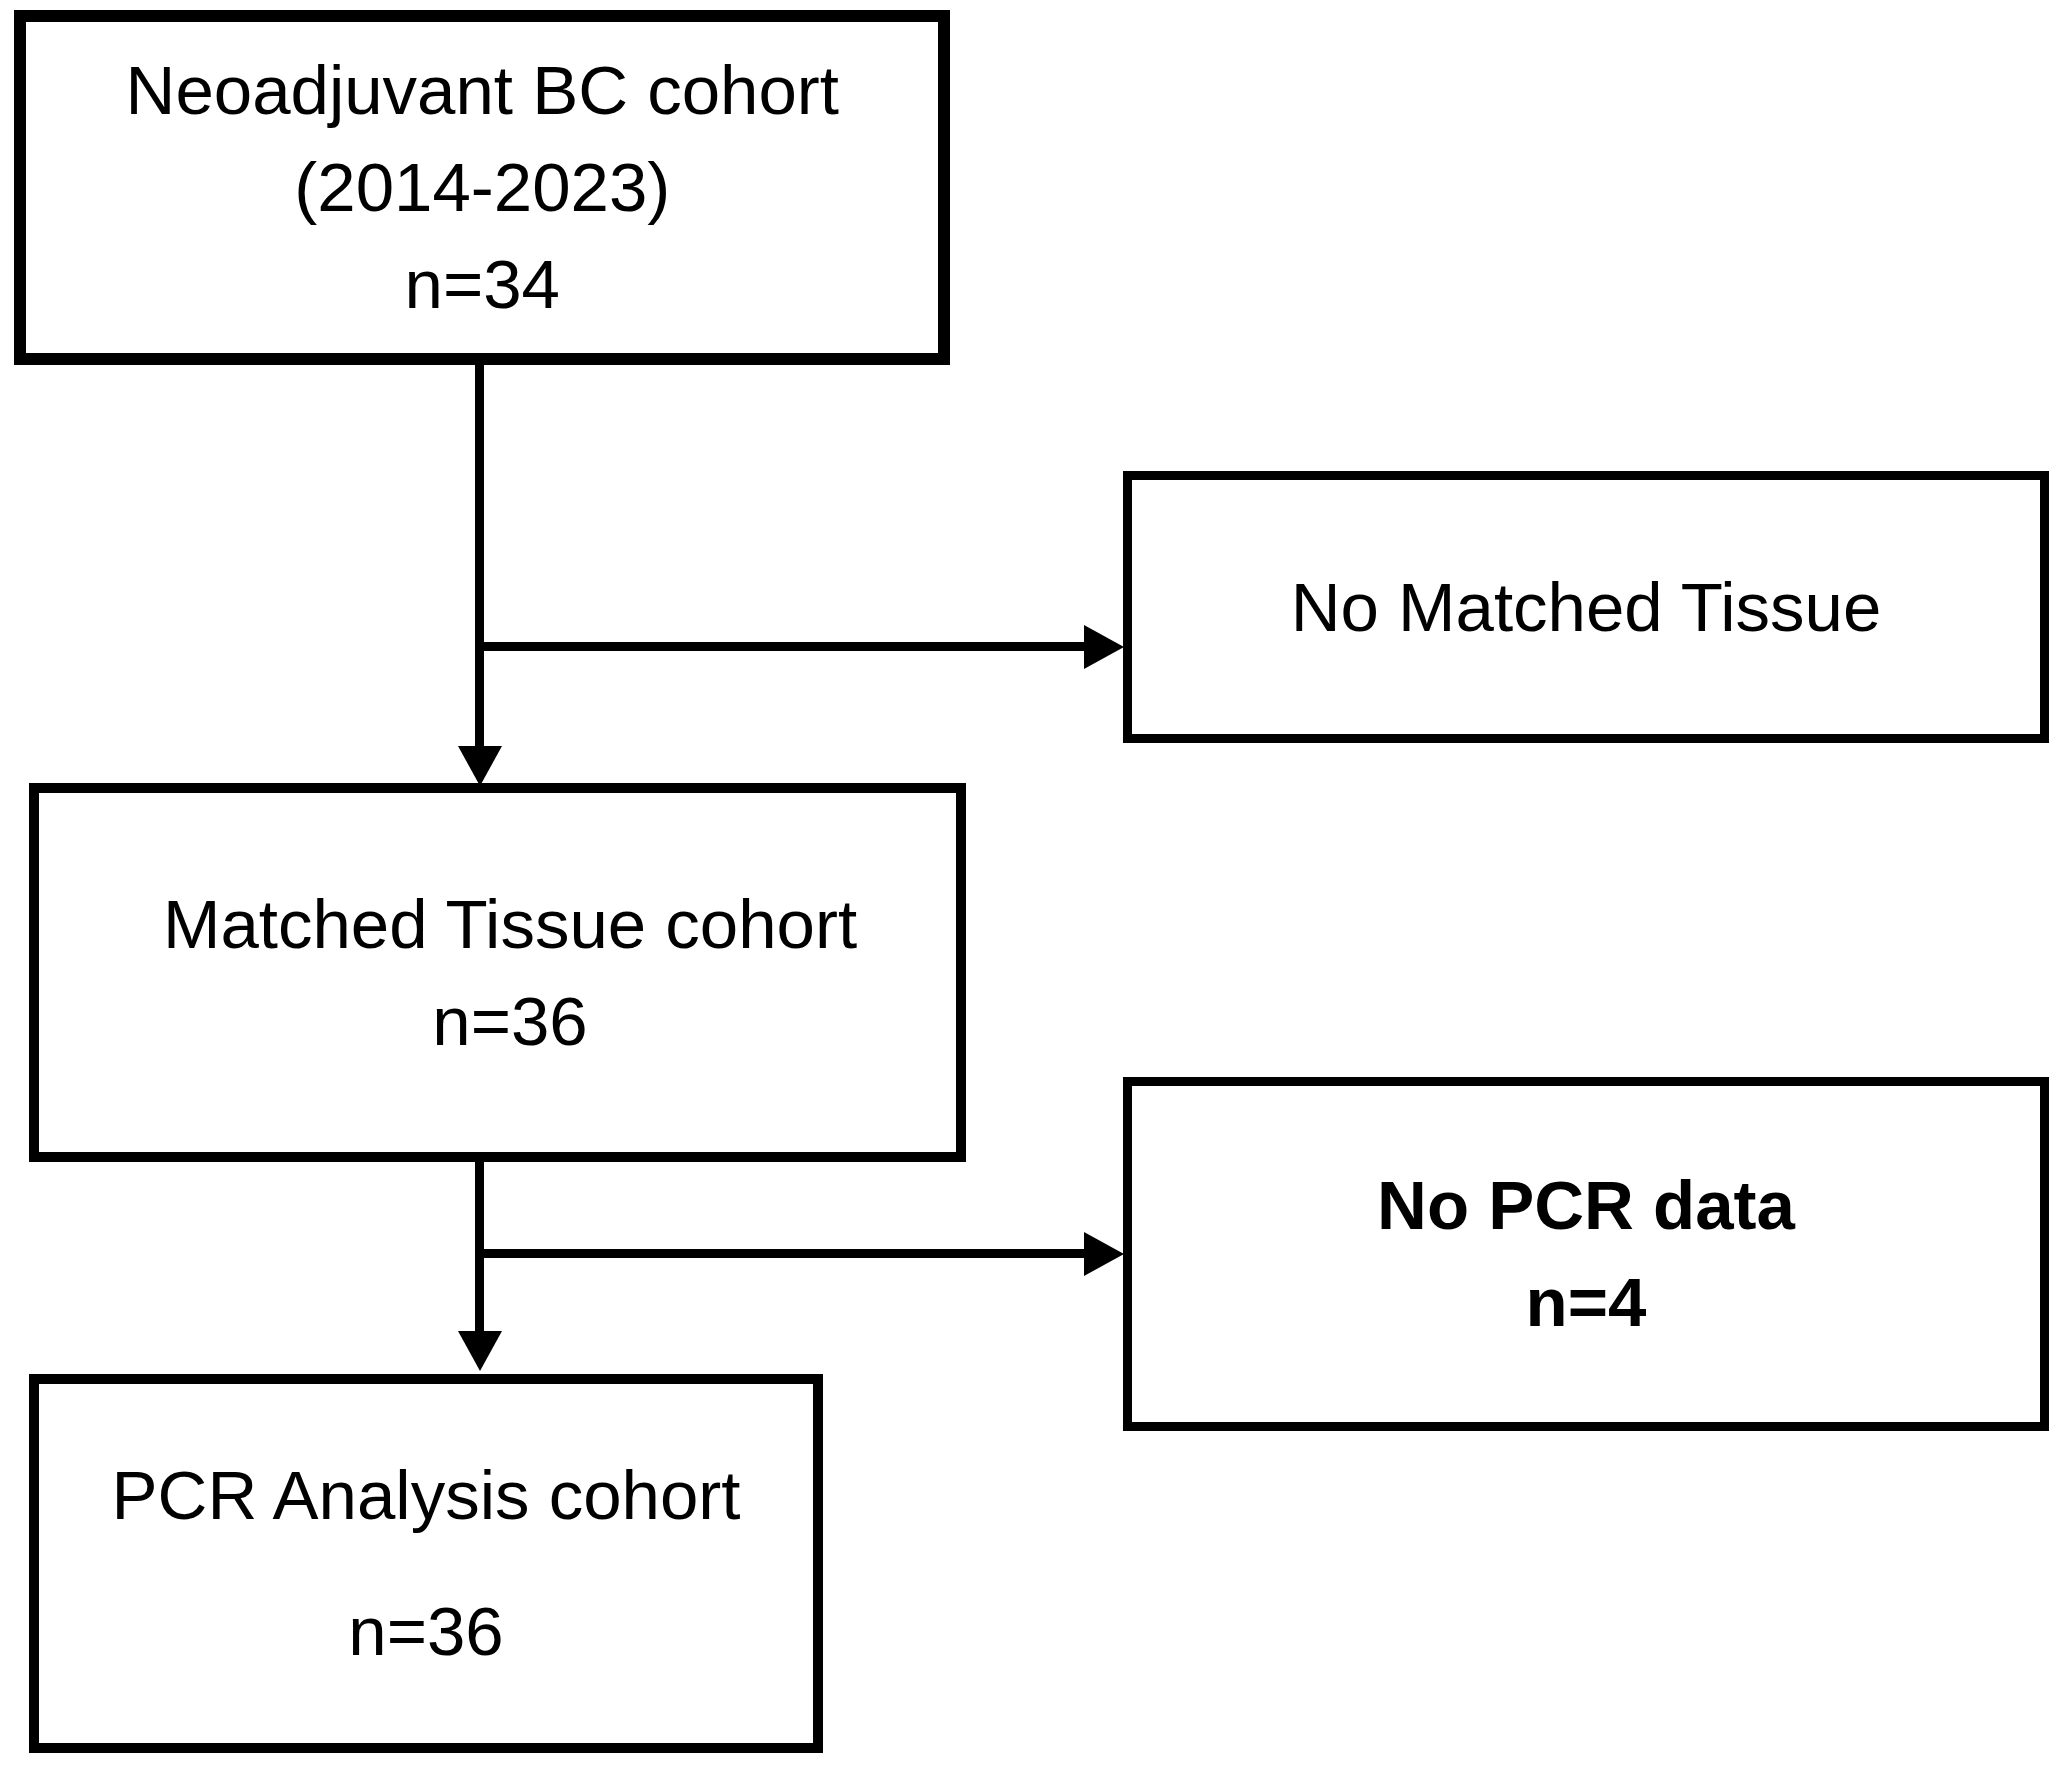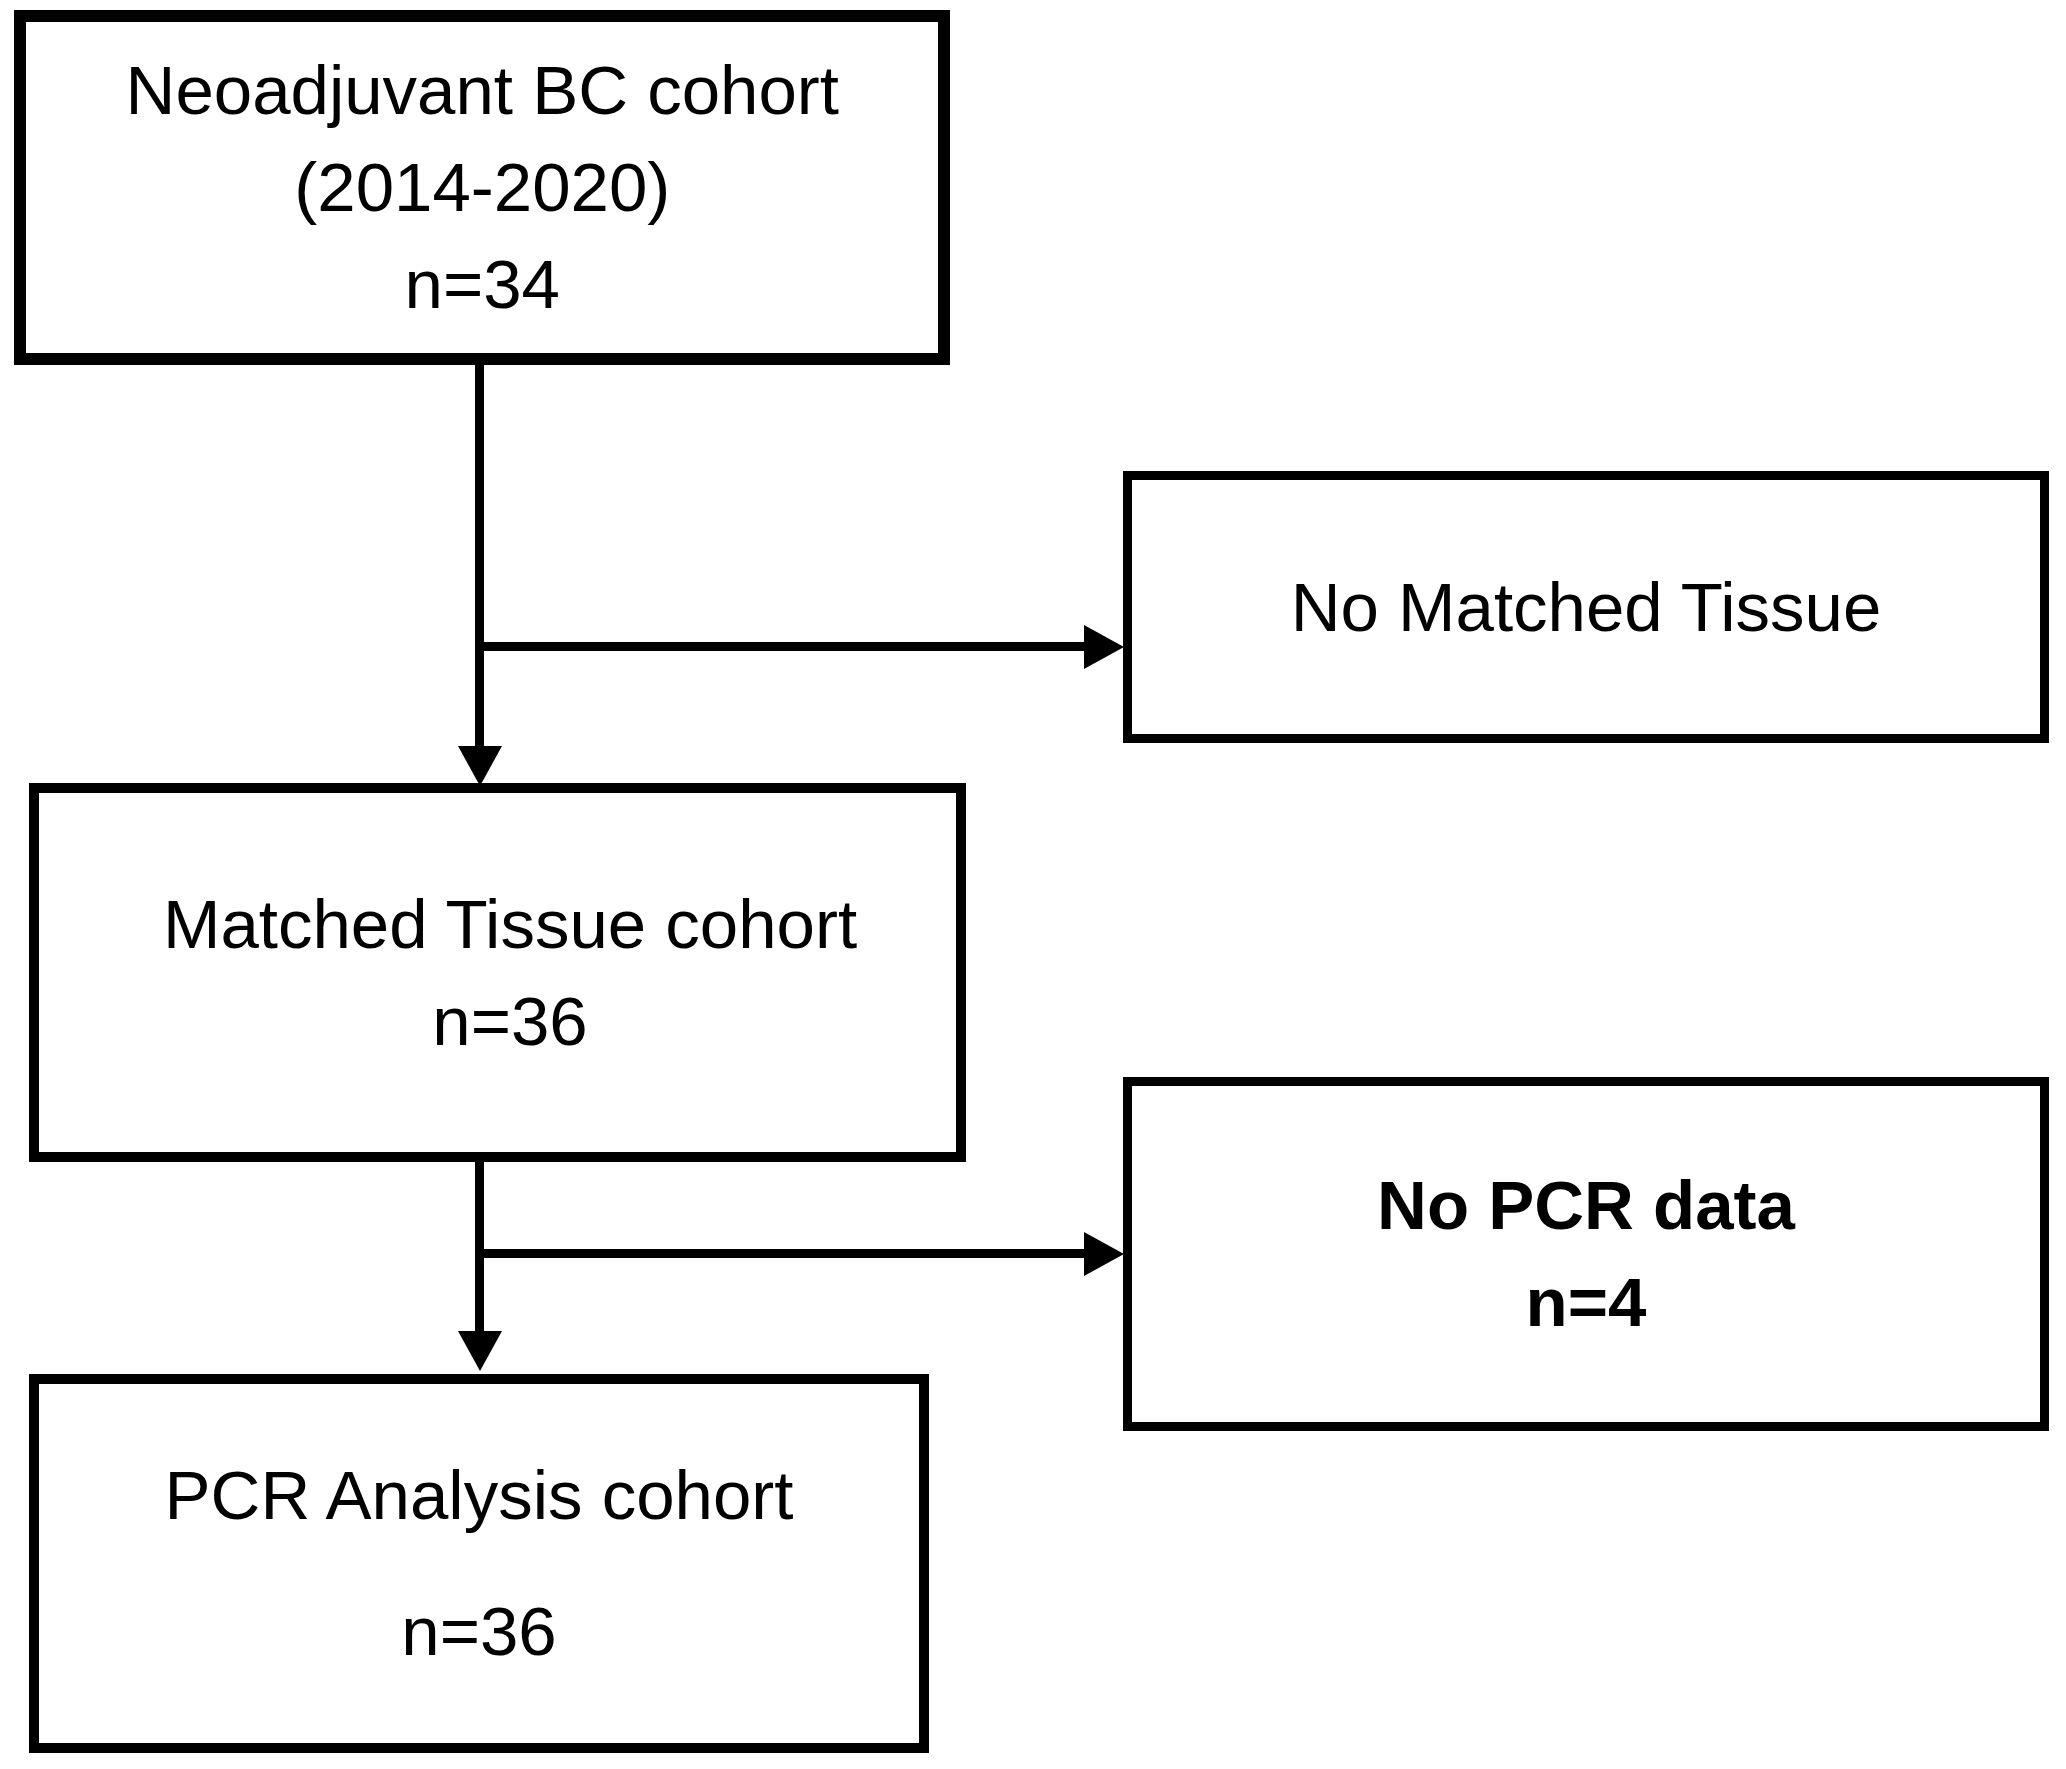--- a/index.html
+++ b/index.html
@@ -28,21 +28,21 @@
     text-align: center;
   }
   .fbox .line {
     font-size: 69px;
     line-height: 97px;
     white-space: nowrap;
   }
   
   #box-neoadjuvant { left: 14.3px;  top: 10px;   width: 936px; height: 355px; border-width: 12px; }
   #box-matched     { left: 29px;  top: 783px; width: 937px; height: 379px; border-width: 10.7px; padding-left: 25px; }
-  #box-pcr         { left: 29px;  top: 1374px; width: 900px; height: 379px; border-width: 10.7px; gap: 39px; }
+  #box-pcr         { left: 29px;  top: 1374px; width: 794px; height: 379px; border-width: 10.7px; gap: 39px; }
   
   #box-no-matched  { left: 1123px; top: 471px;  width: 926px; height: 272px; border-width: 9.3px; }
   #box-no-pcr      { left: 1123px; top: 1077px; width: 926px; height: 354px; border-width: 9.3px; font-weight: bold; }
 
   .conn {
     position: absolute;
     background: #000000;
   }
   .head {
     position: absolute;
@@ -73,21 +73,21 @@
   #hline2  { left: 475px; top: 1249px; width: 609px; height: 9.3px; }
   #hhead2  { left: 1084px; top: 1232px; }
 </style>
 </head>
 <body>
 
 <div class="canvas">
 
   <div class="fbox" id="box-neoadjuvant">
     <div class="line">Neoadjuvant BC cohort</div>
-    <div class="line">(2014-2020)</div>
+    <div class="line">(2014-2023)</div>
     <div class="line">n=34</div>
   </div>
 
   <div class="fbox" id="box-no-matched">
     <div class="line">No Matched Tissue</div>
   </div>
 
   <div class="fbox" id="box-matched">
     <div class="line">Matched Tissue cohort</div>
     <div class="line">n=36</div>

